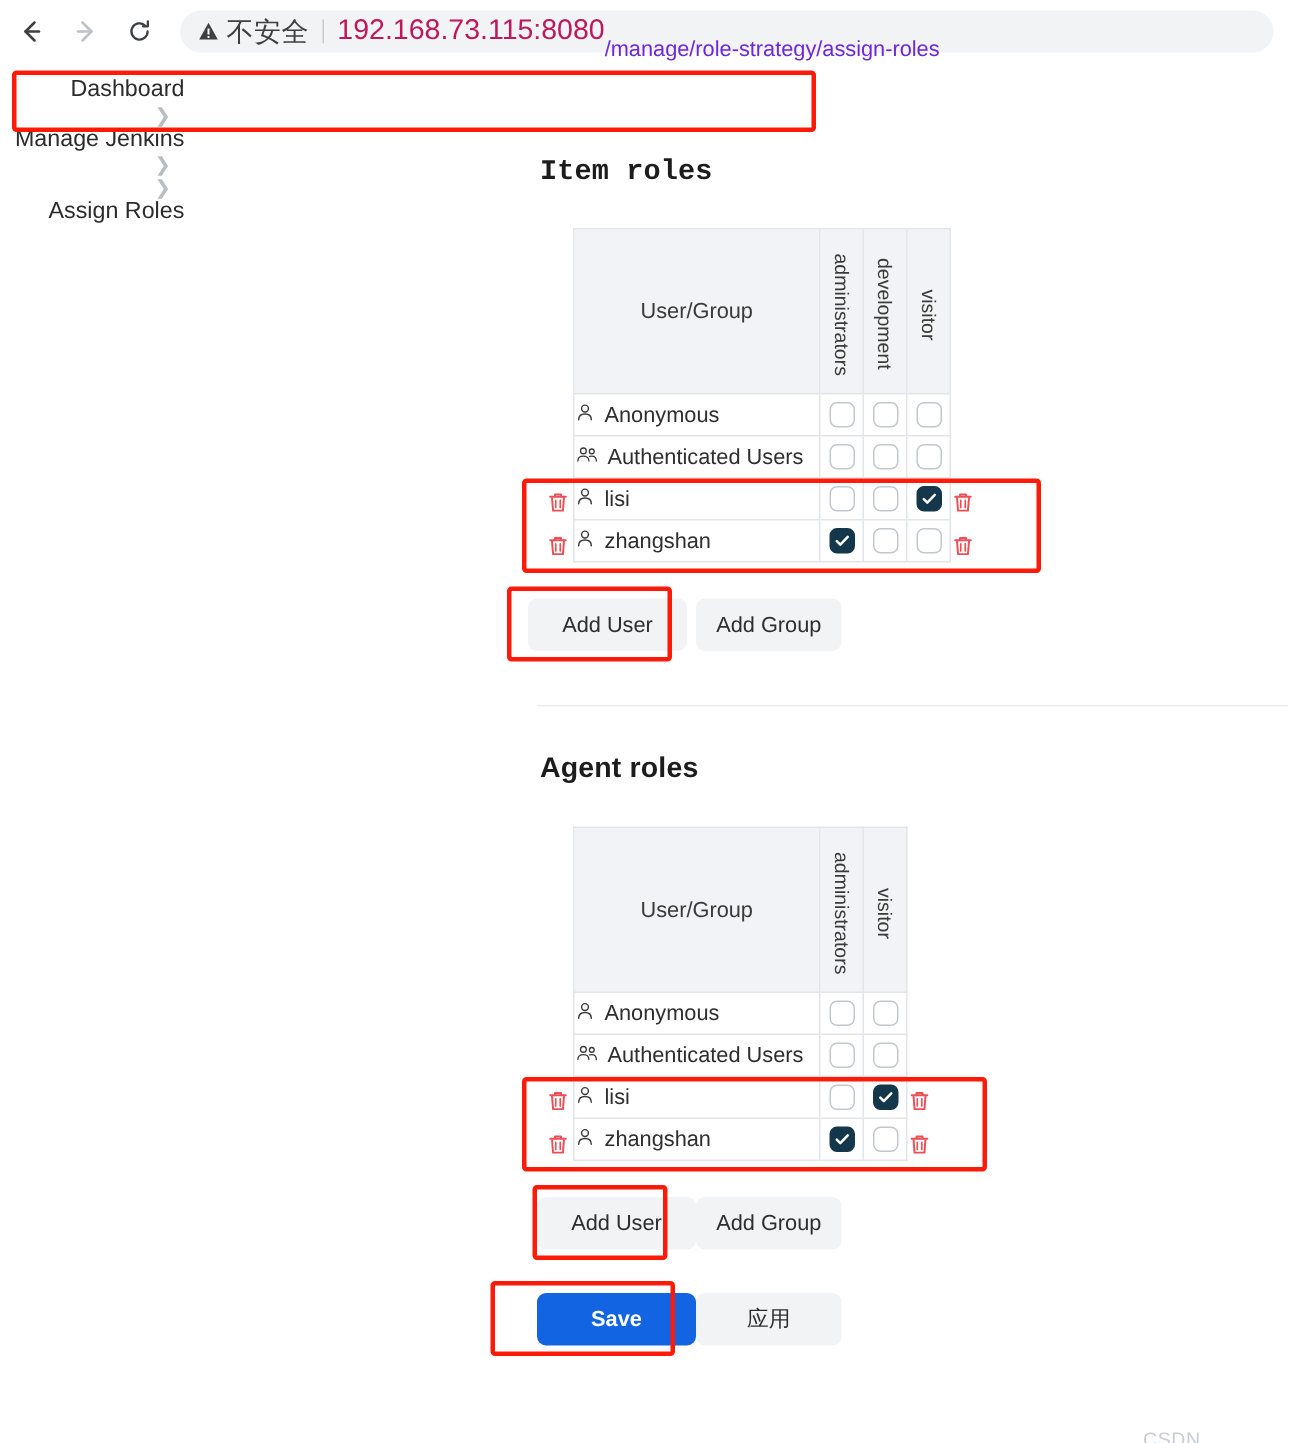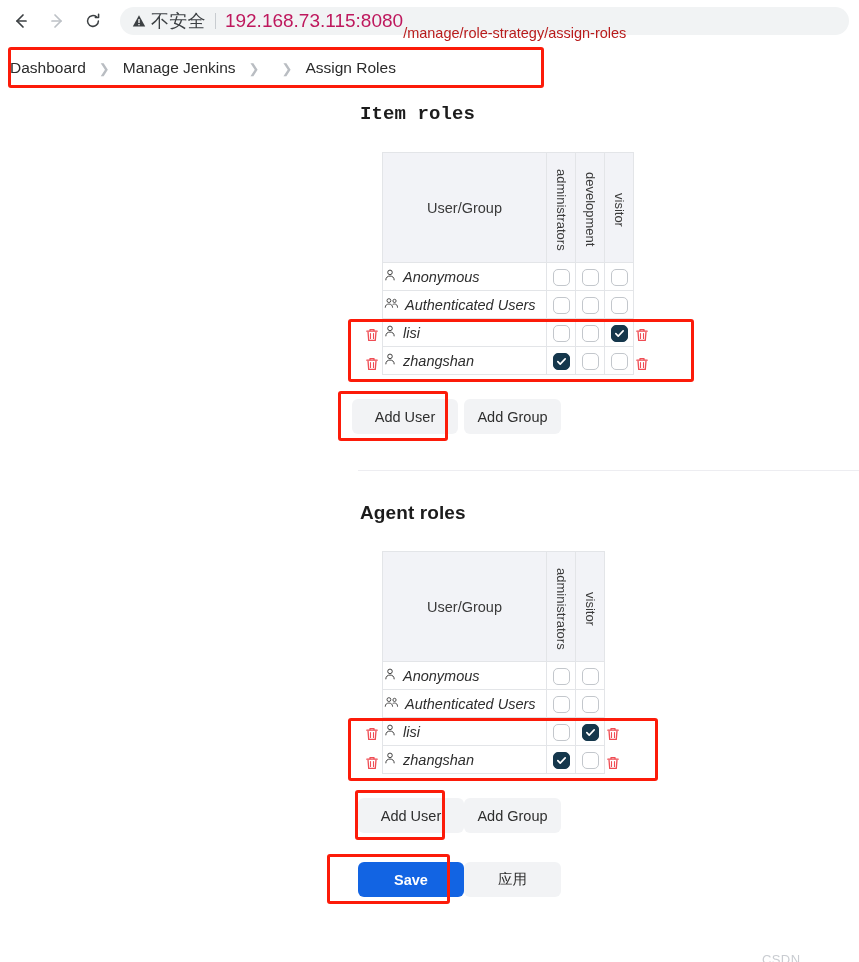--- a/index.html
+++ b/index.html
@@ -57,21 +57,21 @@
     height: 16px;
     background: #c8ccd0;
     margin: 0 9px;
   }
   .url-host {
     font-size: 19px;
     color: #be185d;
   }
   .url-path {
     font-size: 14.5px;
-    color: #b91c1c;
+    color: #6d28d9;
     margin-top: 24px;
   }
 
   
   .chrome-divider {
     position: absolute;
     left: 0; top: 41px;
     width: 859px; height: 1px;
     background: #ffffff;
   }
@@ -83,24 +83,25 @@
     width: 859px;
     height: 920px;
     background: #ffffff;
   }
 
   .breadcrumb {
     position: absolute;
     left: 8px; top: 9px;
     height: 34px;
     display: flex;
-    align-items: center;
+    align-items: flex-end;
     font-size: 15.5px;
     color: #2b2b2b;
     white-space: nowrap;
+    flex-direction: column;
   }
   .crumb { padding: 0 2px; }
   .crumb-sep {
     color: #b9bdc2;
     font-size: 13px;
     padding: 0 11px;
   }
 
   .section-title {
     position: absolute;
@@ -153,21 +154,20 @@
     height: 27px;
     padding-left: 10px;
     font-size: 14.5px;
     color: #2e2e2e;
     white-space: nowrap;
   }
   .user-cell-inner {
     display: flex;
     align-items: center;
     gap: 6px;
-    font-style: italic;
   }
   .cell-check {
     text-align: center;
     vertical-align: middle;
     width: 28px;
   }
 
   .cb {
     width: 17px; height: 17px;
     border-radius: 5px;

